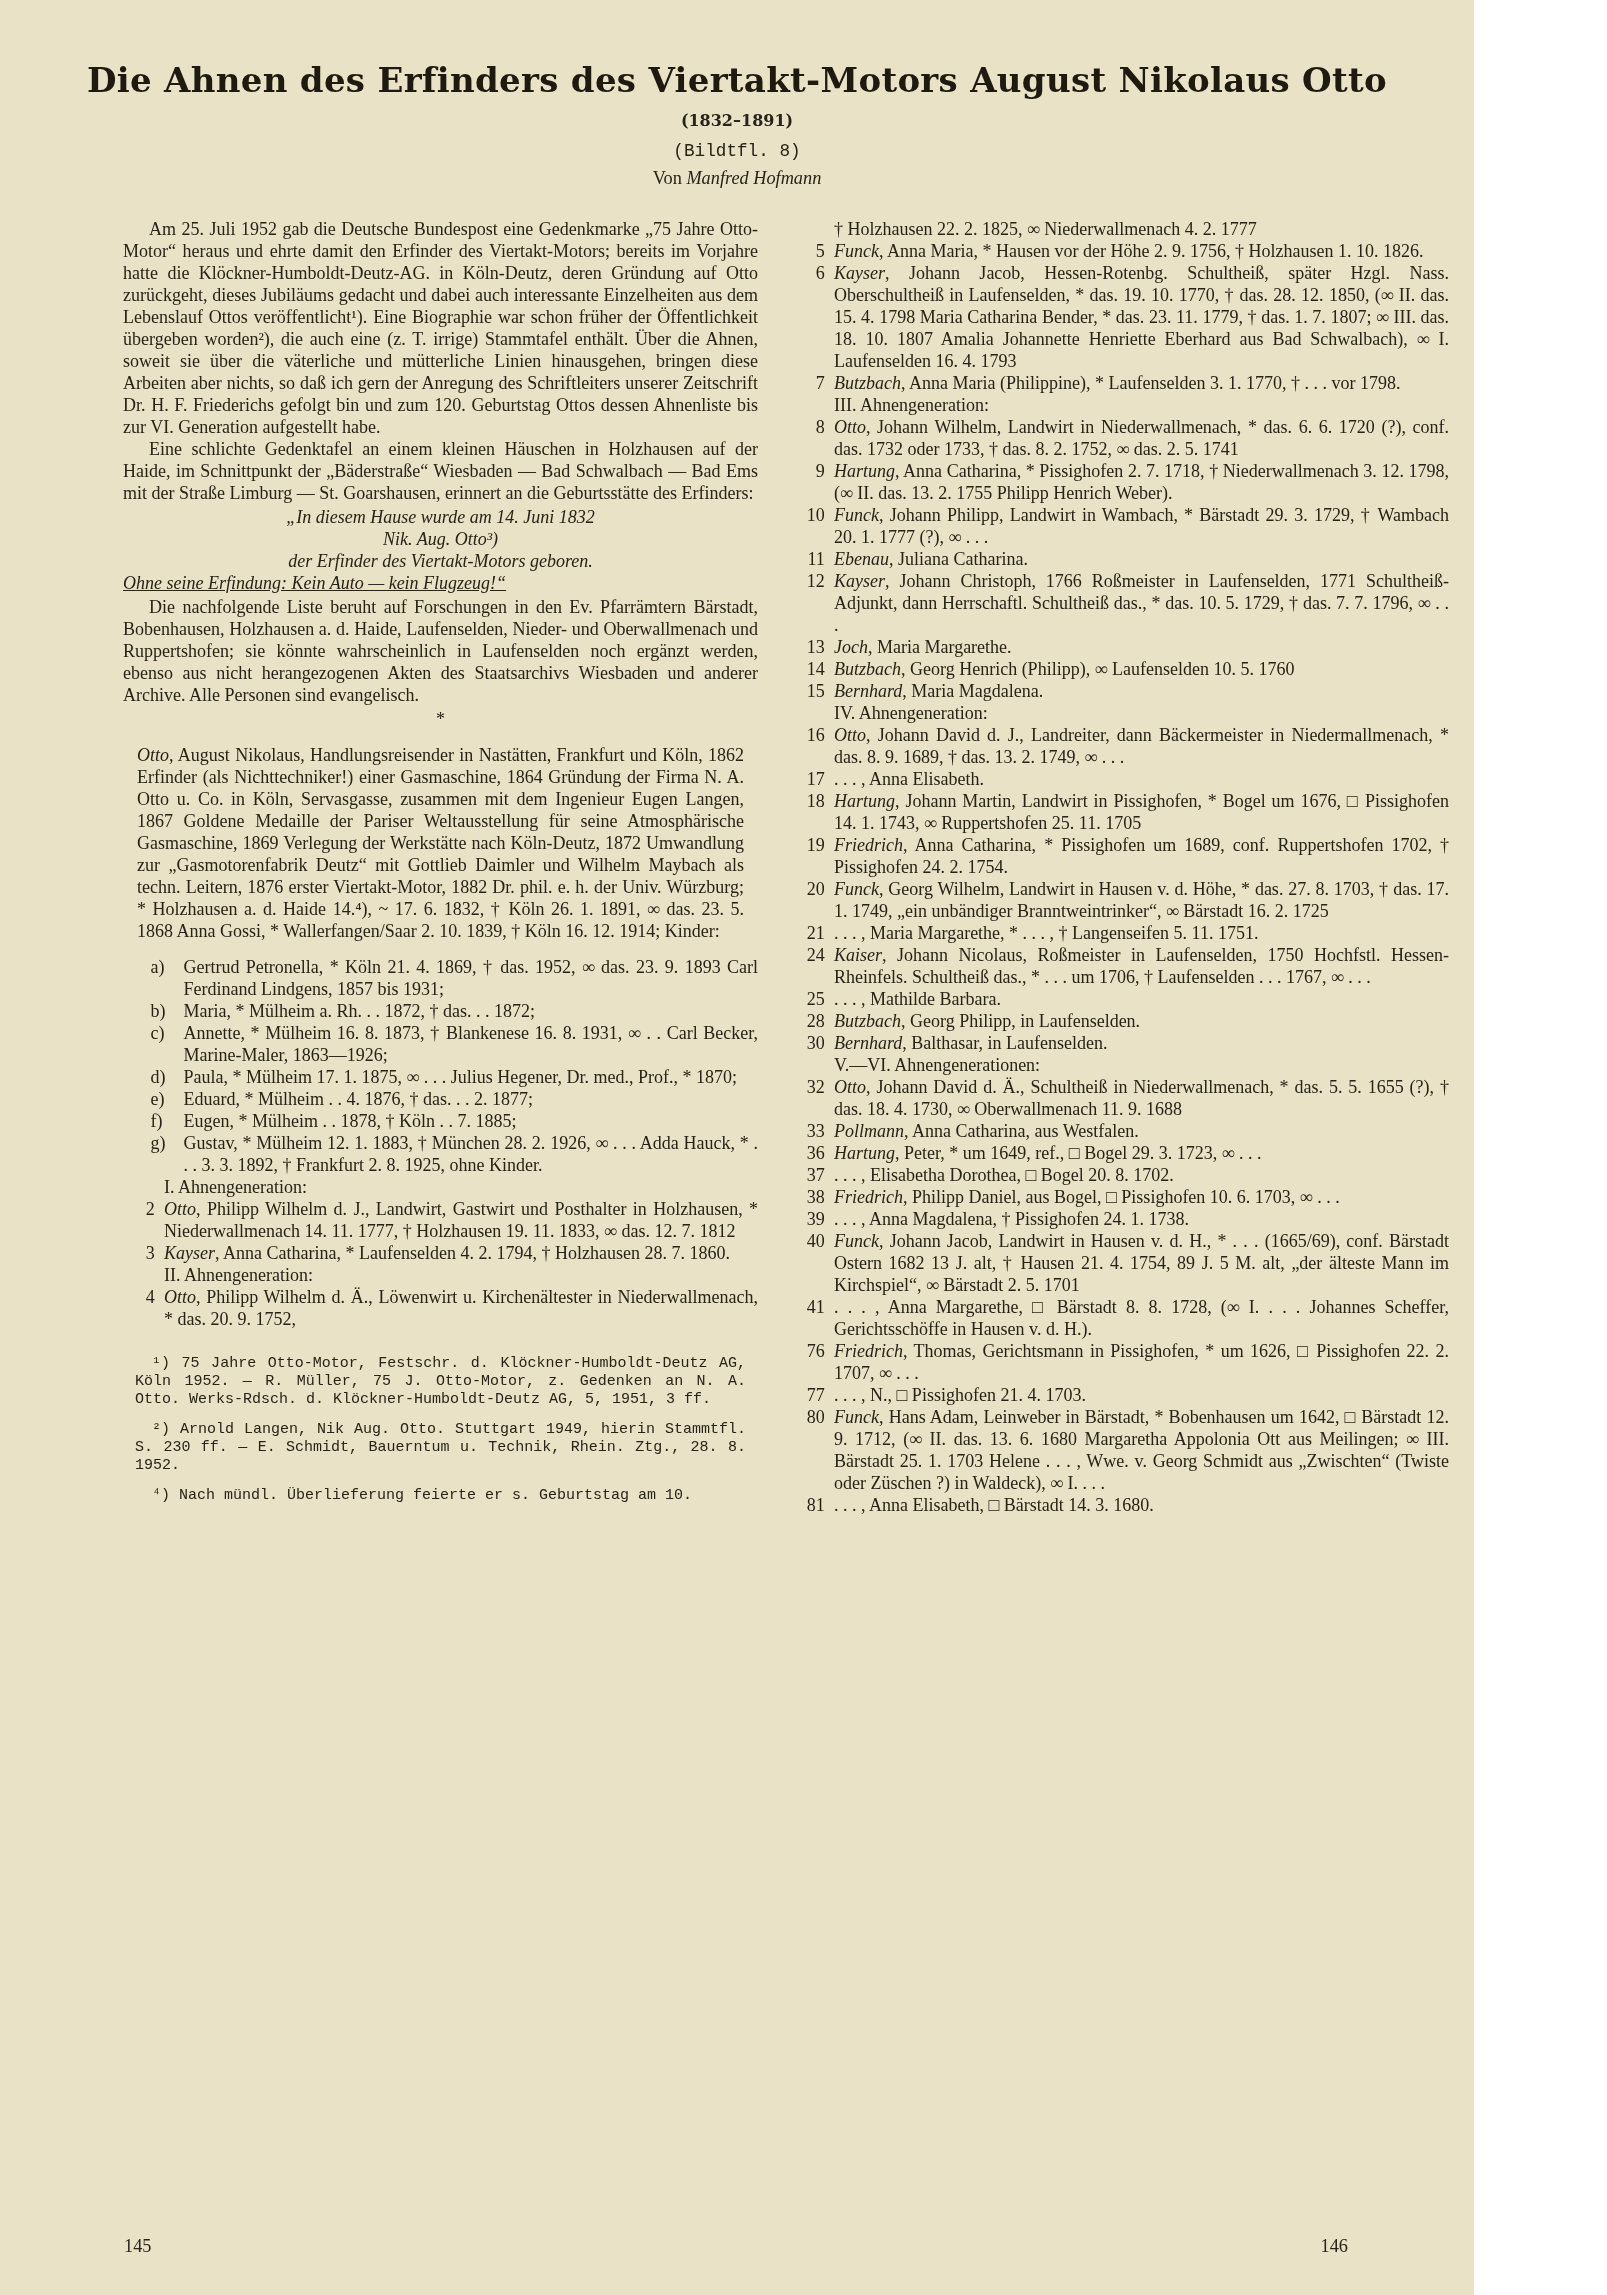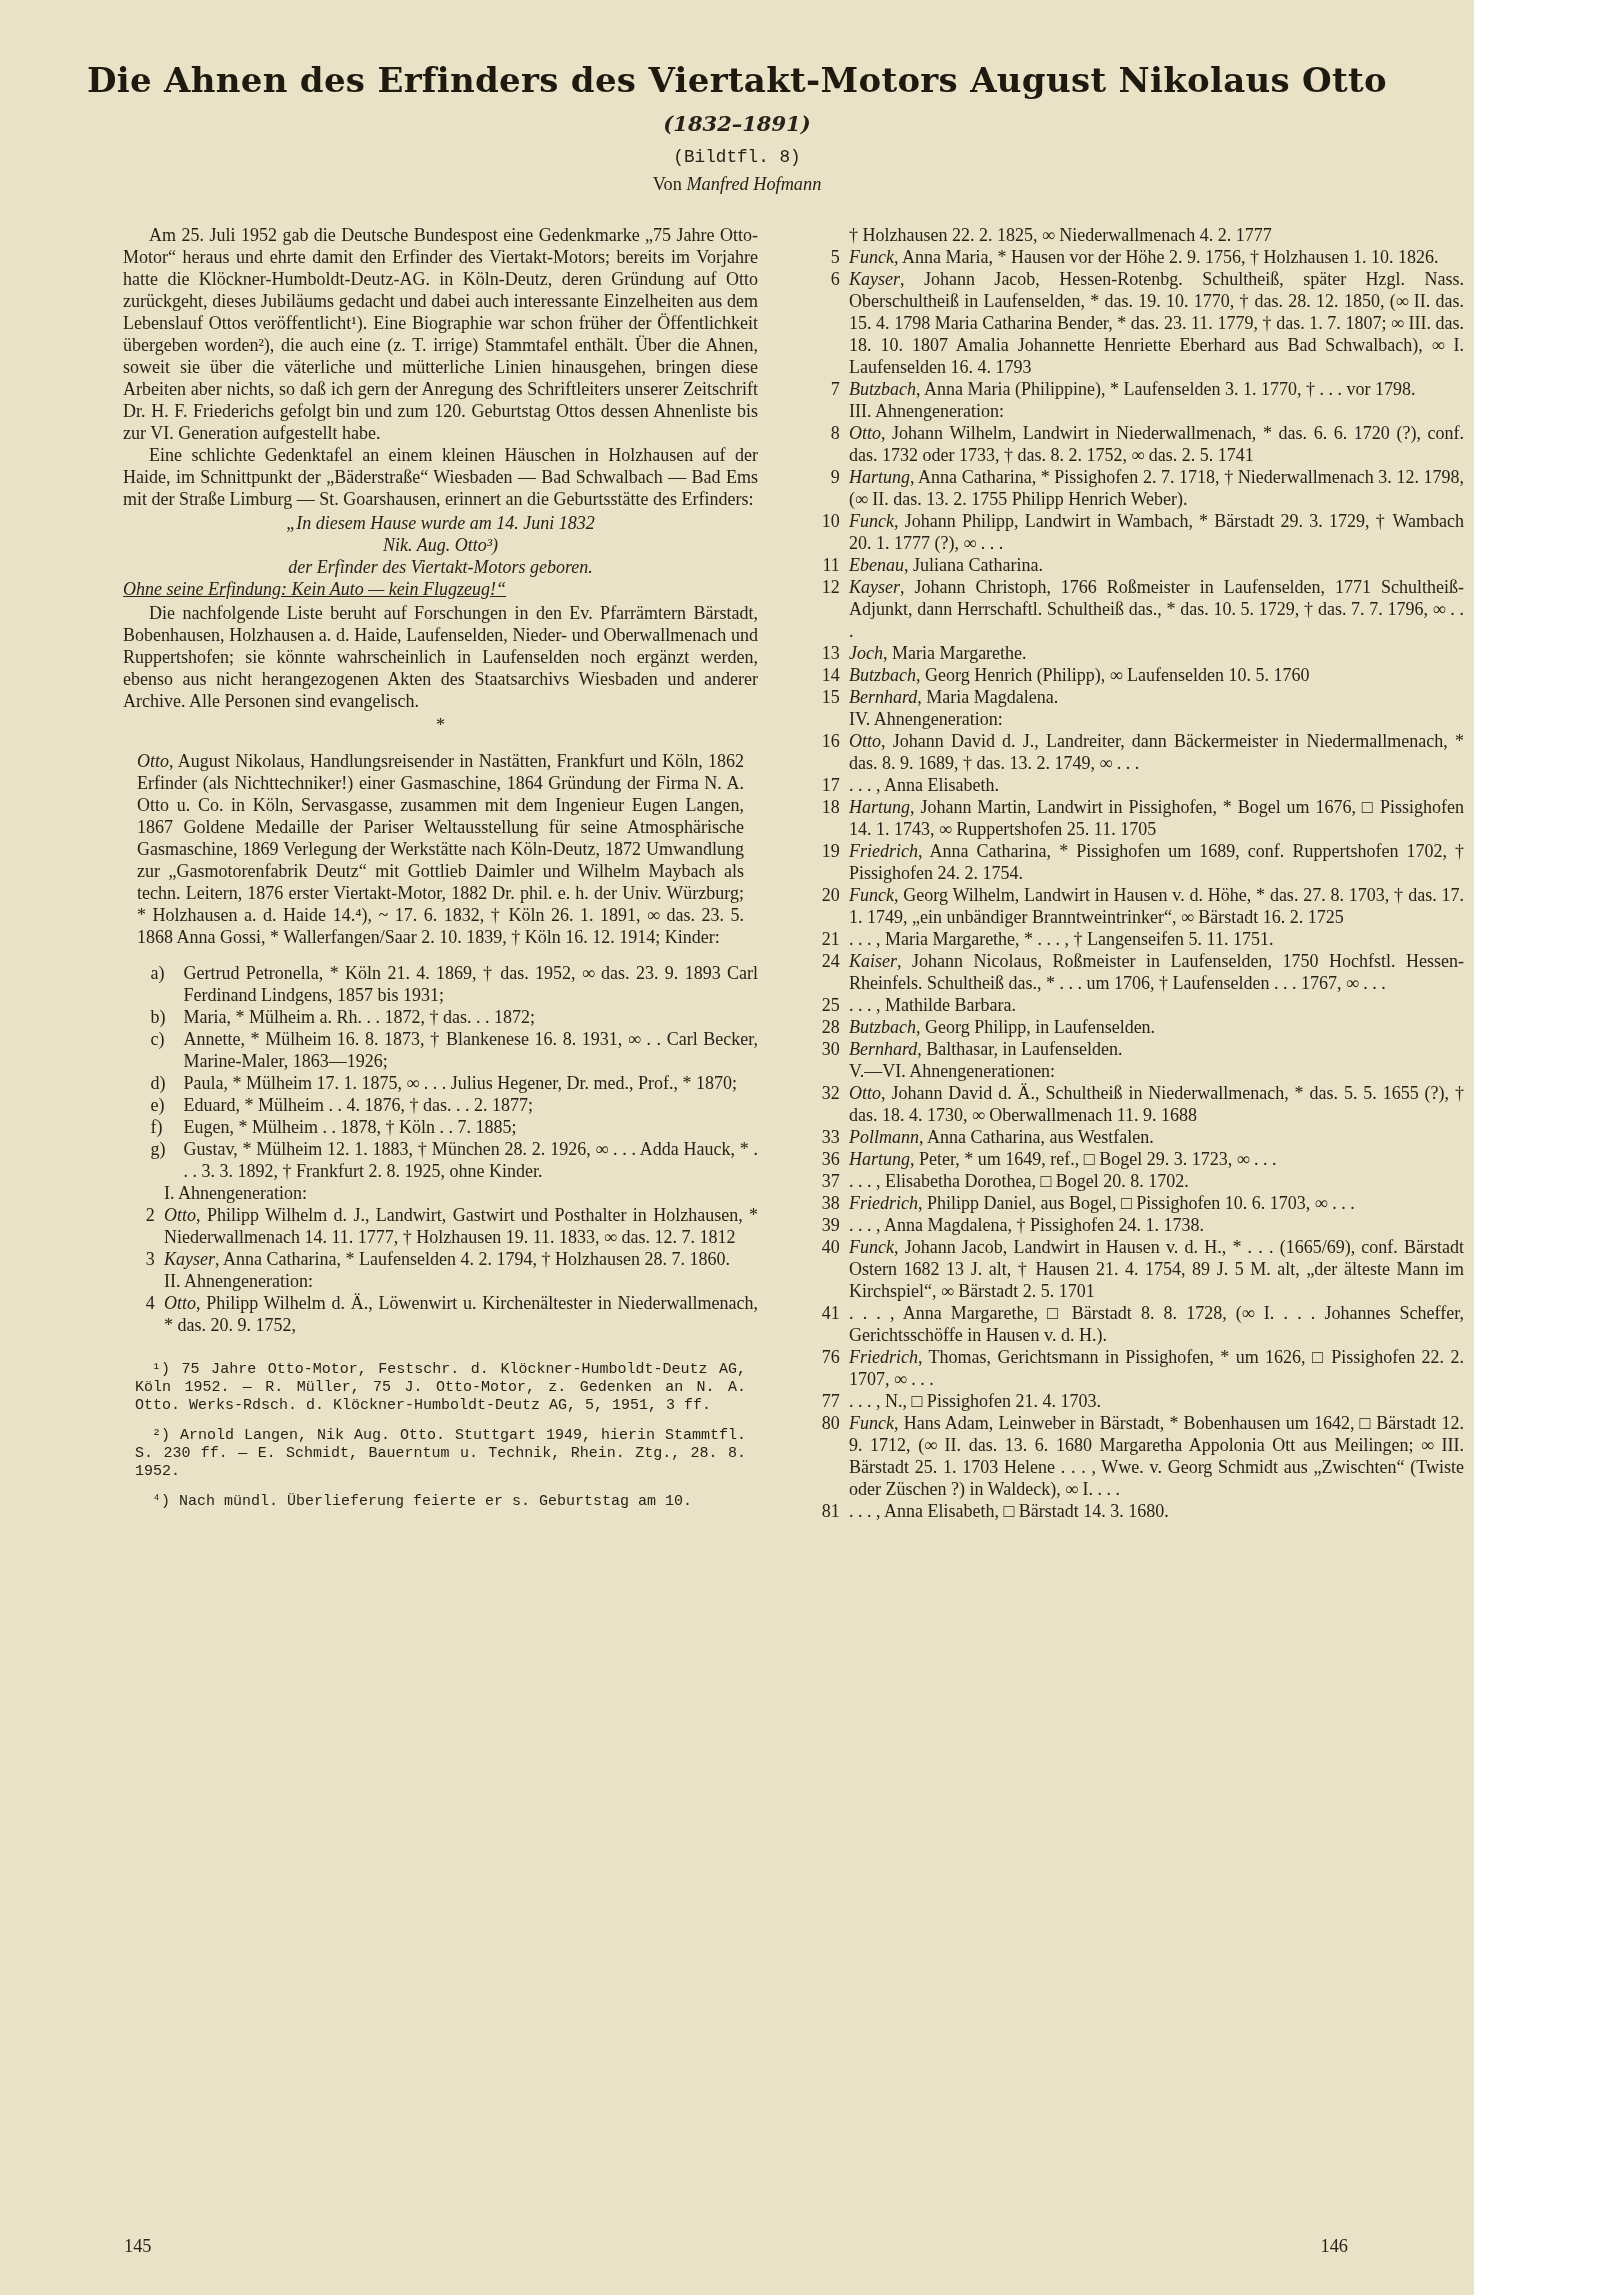--- a/index.html
+++ b/index.html
@@ -16,29 +16,28 @@
   .title {
     font-family: "DejaVu Serif", serif;
     font-weight: bold;
     font-size: 34px;
     letter-spacing: 0.3px;
     color: #1e1a10;
   }
   .years {
     font-family: "DejaVu Serif", serif;
     font-weight: bold;
-    font-size: 21px;
+    font-size: 16px;
     margin-top: 10.5px;
-    font-style: italic;
   }
   .plate { font-size: 17.7px; margin-top: 11.8px; font-family: Liberation Mono, monospace; }
   .byline { font-size: 18.3px; margin-top: 6.5px; }
   .byline i { font-style: italic; }
 
-  .columns { display: flex; gap: 50px; padding: 29px 123px 0 123px; }
+  .columns { display: flex; gap: 35px; padding: 29px 123px 0 123px; }
   .col { font-size: 18px; line-height: 22px; text-align: justify; }
   .col-left  { width: 635px;  flex: none; }
   .col-right { width: 656px; flex: none; }
 
   p.body { margin: 0; text-indent: 26px; }
   .dedication { margin: 2px 0; }
   .ded-line { text-align: center; font-style: italic; }
   .ded-line.flush { text-align: left; text-decoration: underline; }
   .star { text-align: center; margin: 2px 0; }
 

